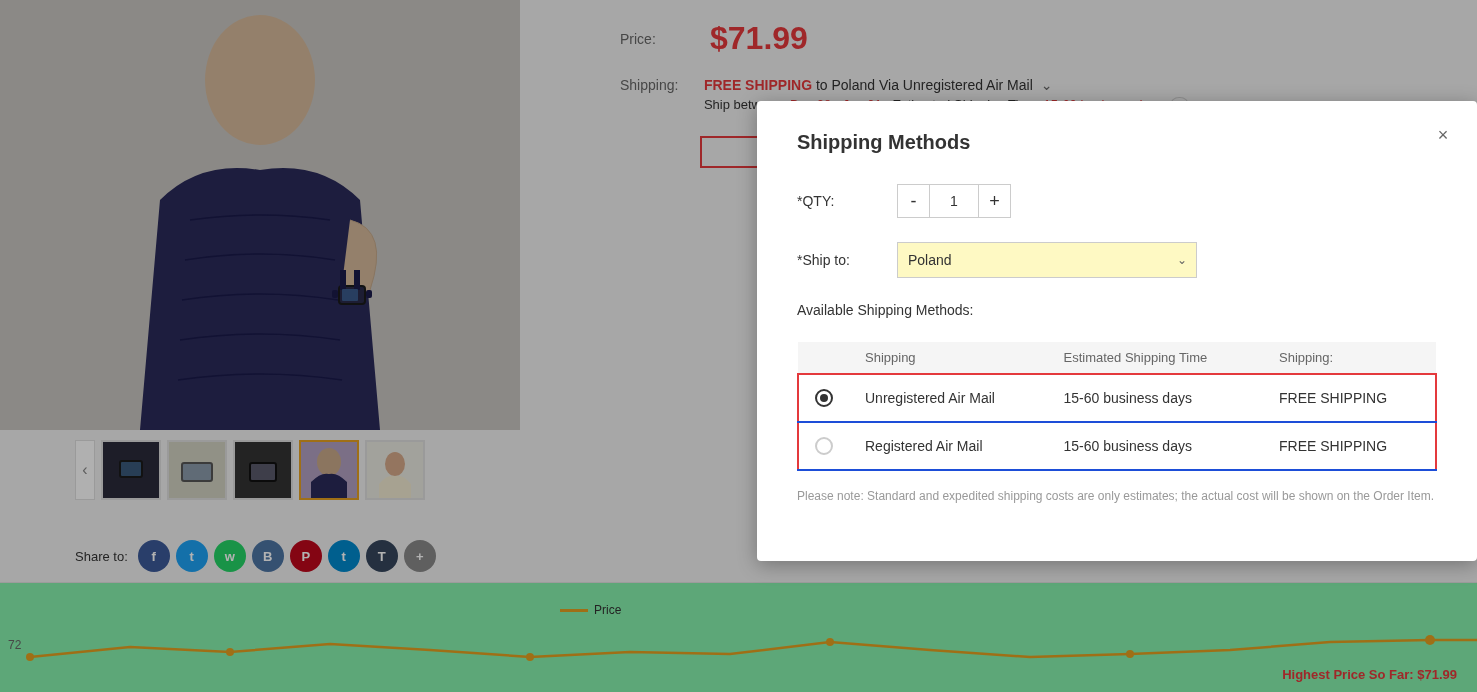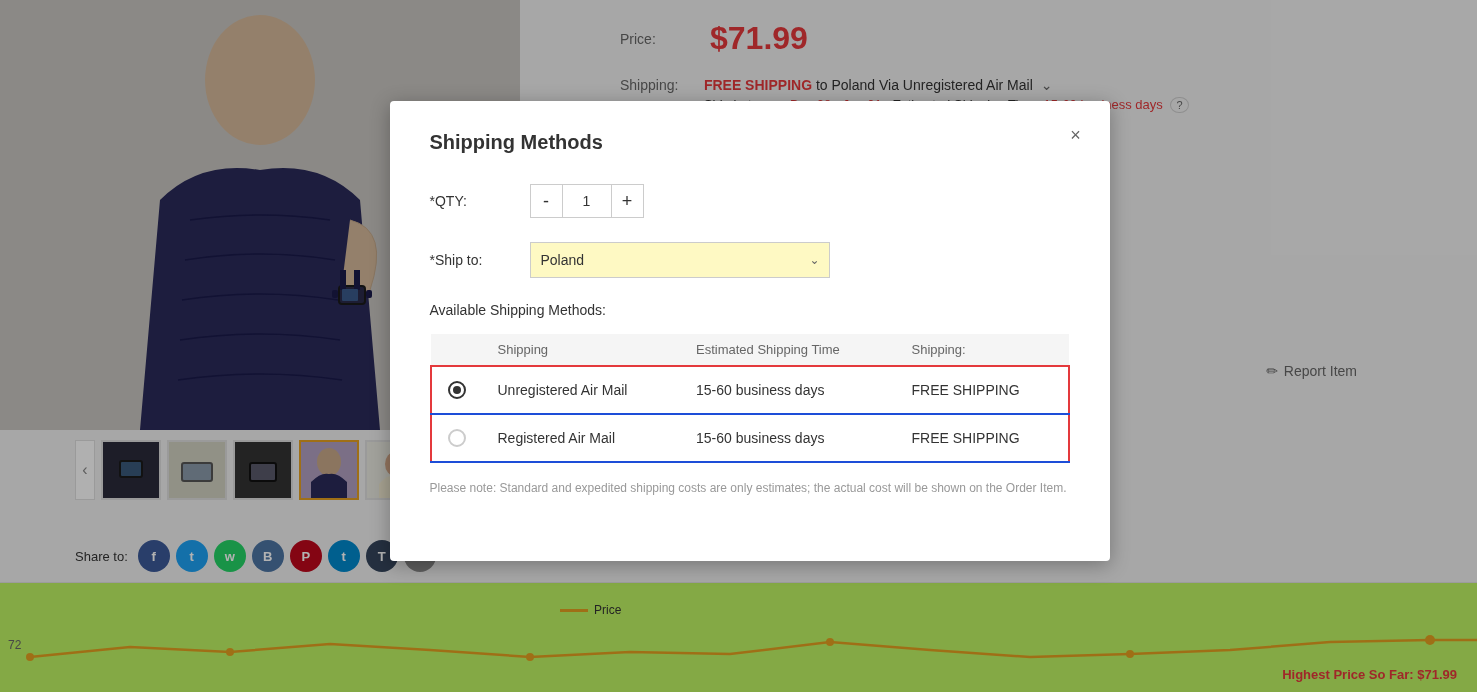--- a/index.html
+++ b/index.html
@@ -180,21 +180,21 @@
       cursor: pointer;
     }
 
     
     .chart-area {
       position: absolute;
       bottom: 0;
       left: 0;
       right: 0;
       height: 110px;
-      background: #bef264;
+      background: #86efac;
       border-top: 1px solid #e0e0e0;
       padding: 10px 20px;
     }
 
     .chart-axis-label {
       position: absolute;
       bottom: 40px;
       left: 8px;
       font-size: 12px;
       color: #666;
@@ -216,21 +216,21 @@
     
     .modal-overlay {
       position: absolute;
       top: 0;
       left: 0;
       width: 100%;
       height: 100%;
       background: rgba(0,0,0,0.3);
       display: flex;
       align-items: center;
-      justify-content: center;
+      justify-content: flex-end;
       z-index: 100;
       padding-left: 22px;
     }
 
     .modal {
       background: white;
       border-radius: 4px;
       width: 720px;
       min-height: 460px;
       padding: 30px 40px 40px 40px;
@@ -335,21 +335,21 @@
       transform: translateY(-50%);
       pointer-events: none;
       font-size: 12px;
       color: #666;
     }
 
     
     .section-title {
       font-size: 14px;
       color: #333;
-      margin-bottom: 16px;
+      margin-bottom: 24px;
     }
 
     
     .shipping-table {
       width: 100%;
       border-collapse: collapse;
     }
 
     .shipping-table thead tr {
       background: #f5f5f5;

